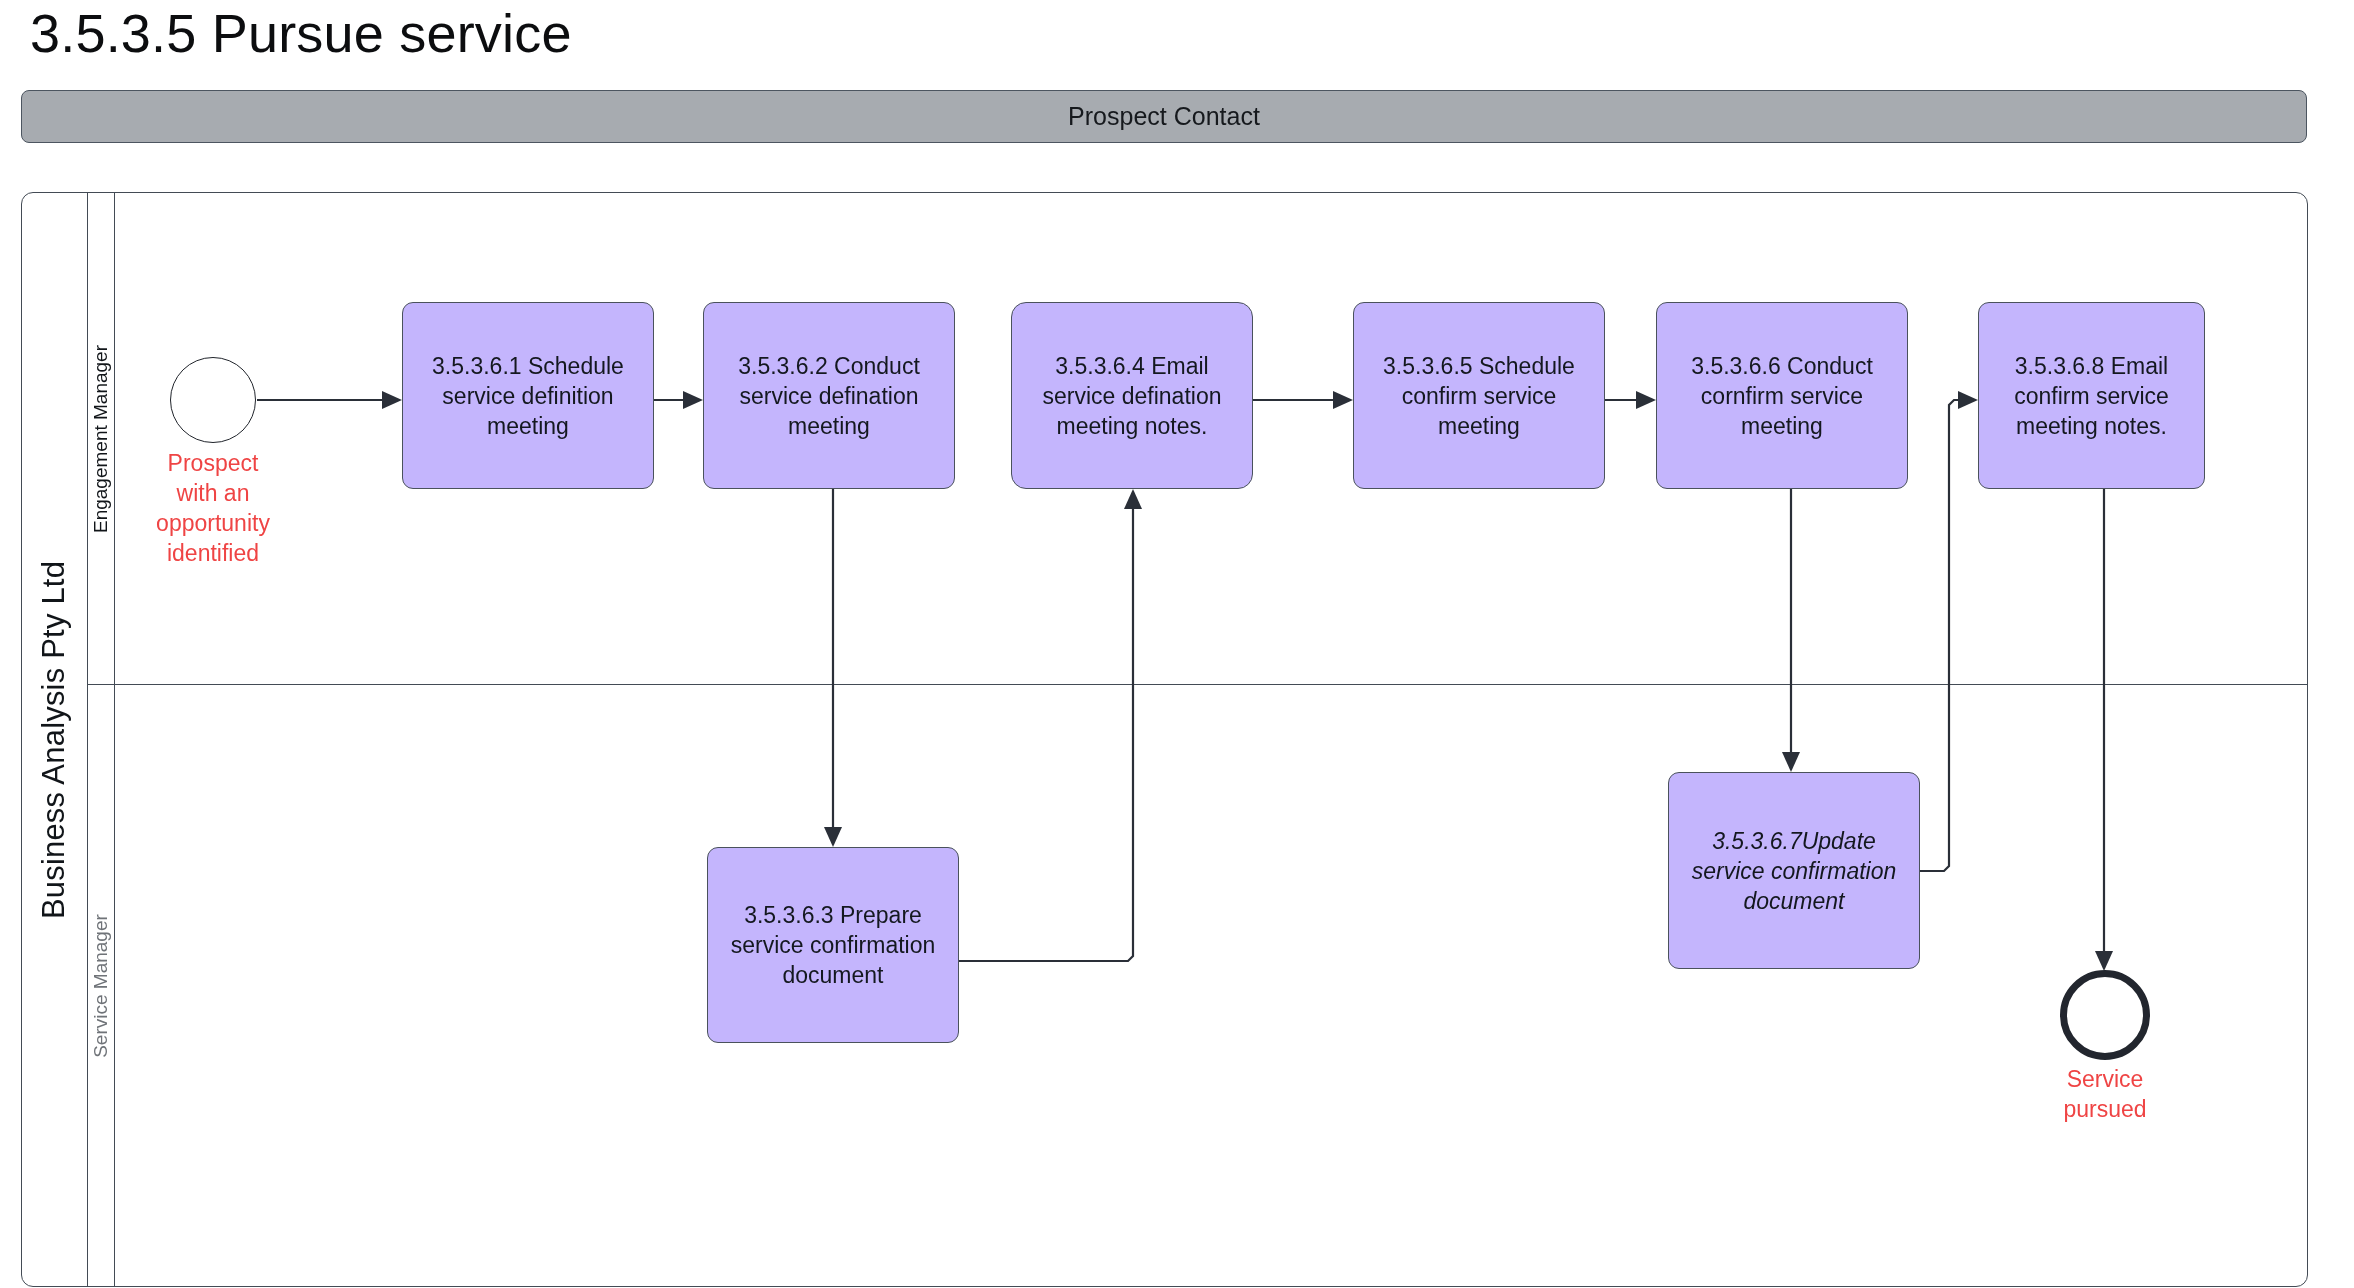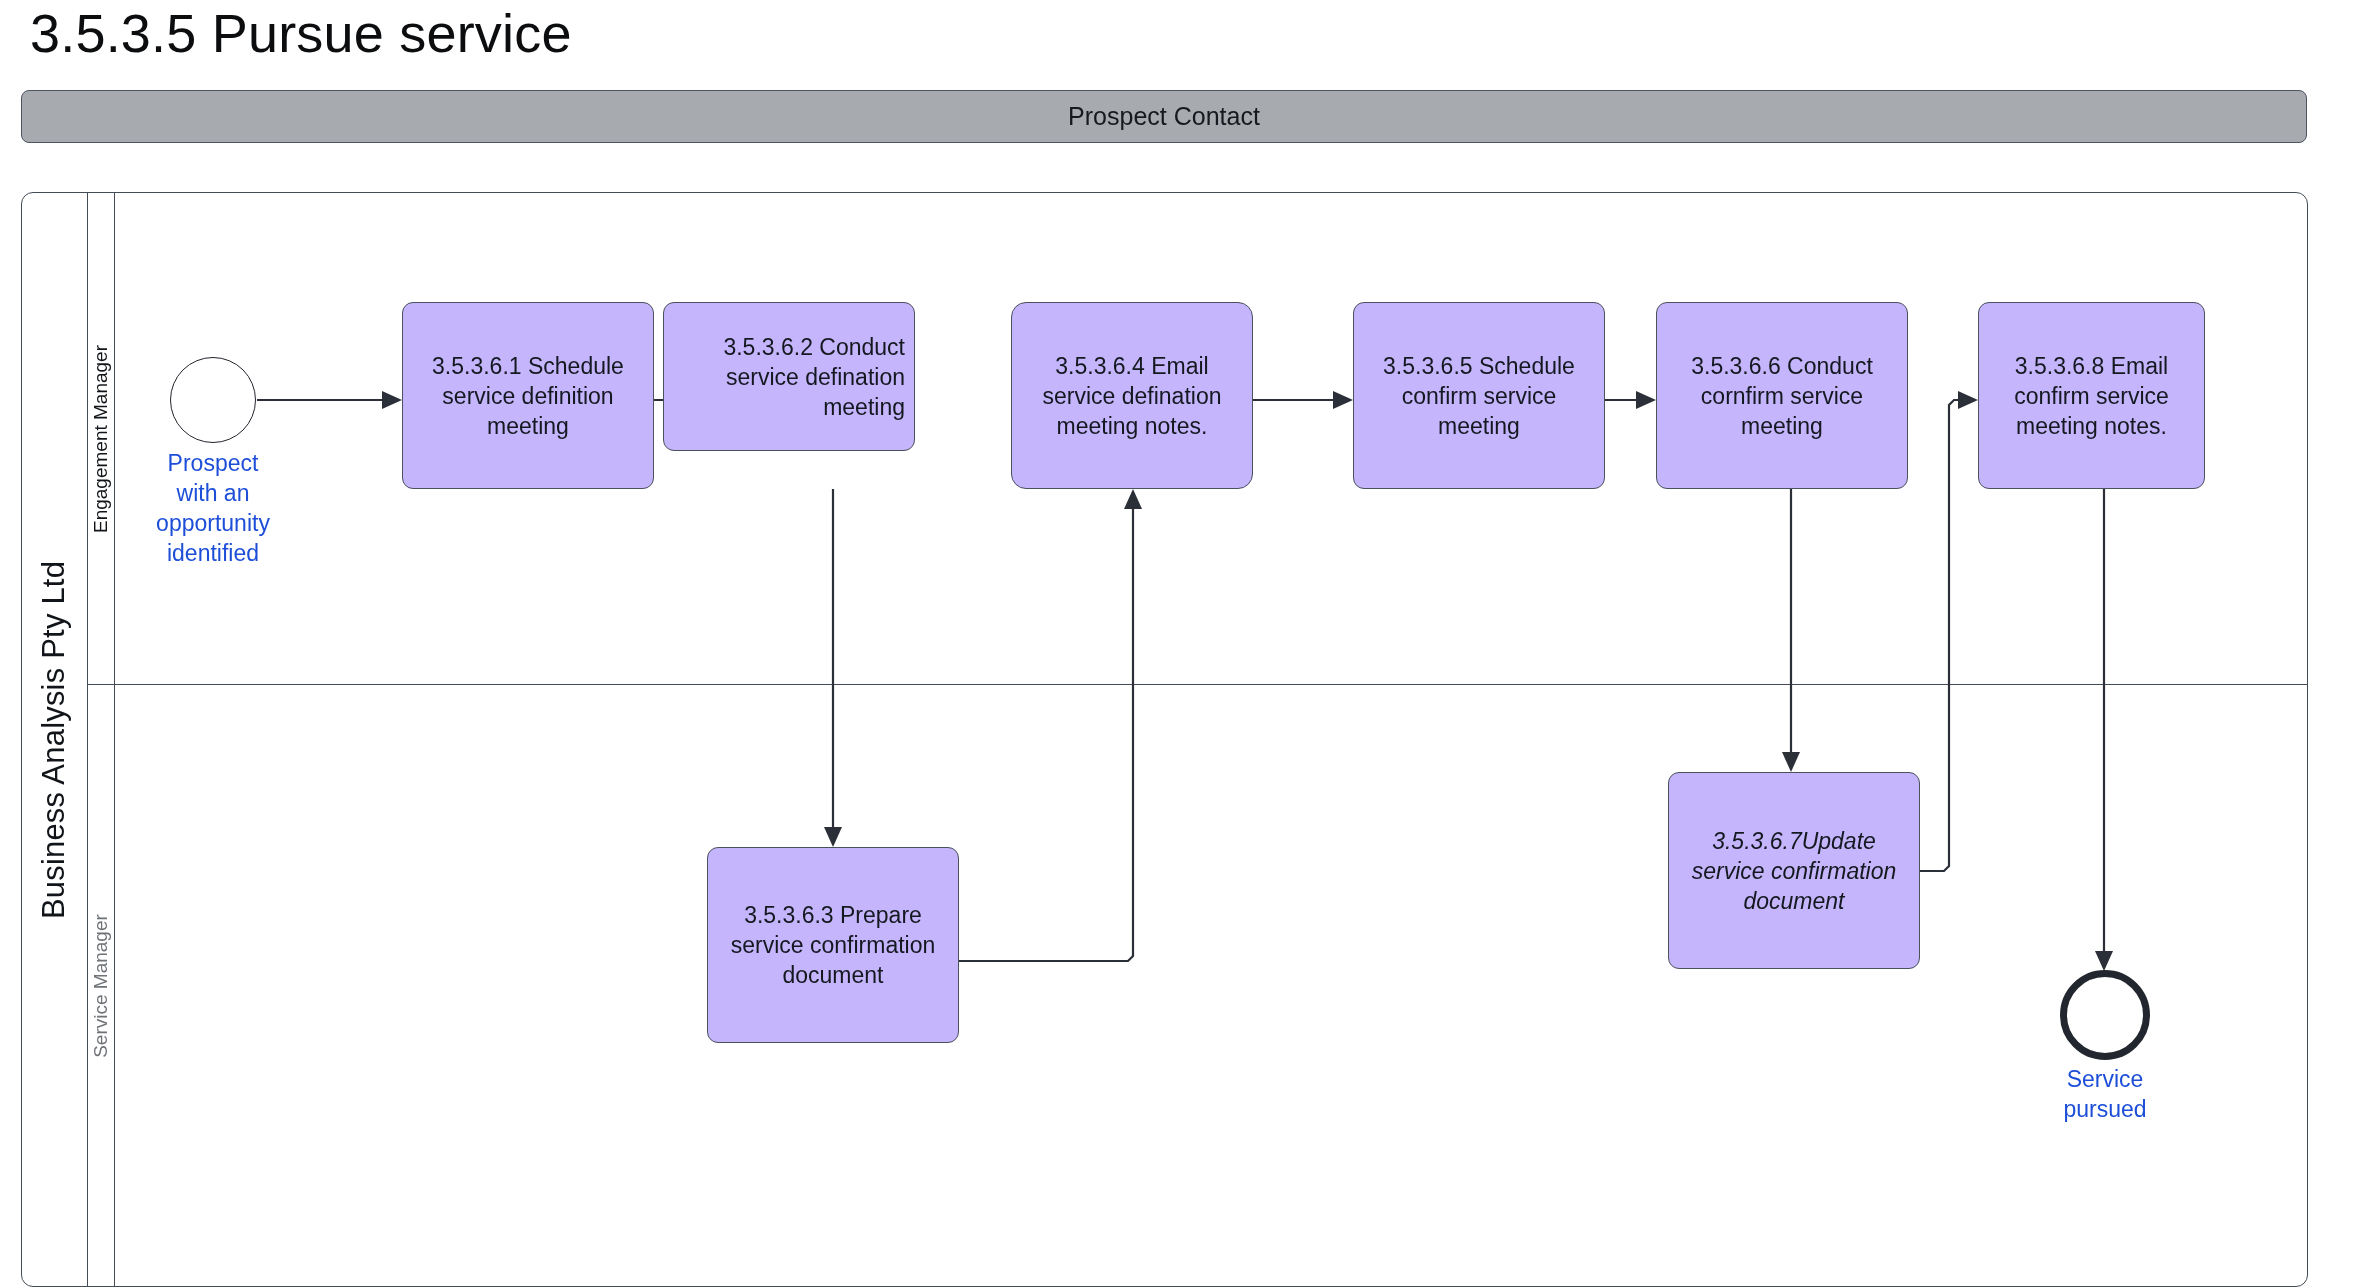--- a/index.html
+++ b/index.html
@@ -62,21 +62,21 @@
     text-align:center;font-size:23px;line-height:30px;color:#14181f;
     padding:4px 9px;z-index:6;
   }
 
   
   .event{position:absolute;border-radius:50%;background:#fff;box-sizing:border-box;z-index:6;}
   .event.start{border:1.8px solid #20242b;}
   .event.end{border:7px solid #22262e;}
   .event-label{
     position:absolute;text-align:center;font-size:23px;line-height:30px;
-    color:#1d4ed8;z-index:6;
+    color:#ef4444;z-index:6;
   }
 
   
   #flow-layer{position:absolute;left:0;top:0;width:2354px;height:1288px;z-index:4;pointer-events:none;}
   #flow-layer path{fill:none;stroke:#2a2f38;stroke-width:2.2;}
   #flow-layer polygon{fill:#2a2f38;}
 </style>
 </head>
 <body>
 
@@ -161,21 +161,21 @@
 with an
 opportunity
 identified</div>
 
   <div class="event end" style="left:2060px;top:970px;width:90px;height:90px;"></div>
   <div class="event-label" style="left:2029px;top:1064px;width:152px;white-space:pre-line;">Service
 pursued</div>
 
   <div class="task" style="left:402px;top:302px;width:252px;height:187px;">3.5.3.6.1 Schedule service definition meeting</div>
 
-  <div class="task" style="left:663px;top:302px;width:252px;height:149px;text-align:right;">3.5.3.6.2 Conduct service defination meeting</div>
+  <div class="task" style="left:703px;top:302px;width:252px;height:187px;">3.5.3.6.2 Conduct service defination meeting</div>
 
   <div class="task" style="left:707px;top:847px;width:252px;height:196px;">3.5.3.6.3 Prepare service confirmation document</div>
 
   <div class="task" style="left:1011px;top:302px;width:242px;height:187px;border-radius:15px;">3.5.3.6.4 Email service defination meeting notes.</div>
 
   <div class="task" style="left:1353px;top:302px;width:252px;height:187px;">3.5.3.6.5 Schedule confirm service meeting</div>
 
   <div class="task" style="left:1656px;top:302px;width:252px;height:187px;">3.5.3.6.6 Conduct cornfirm service meeting</div>
 
   <div class="task" style="left:1668px;top:772px;width:252px;height:197px;font-style:italic;">3.5.3.6.7Update service confirmation document</div>

